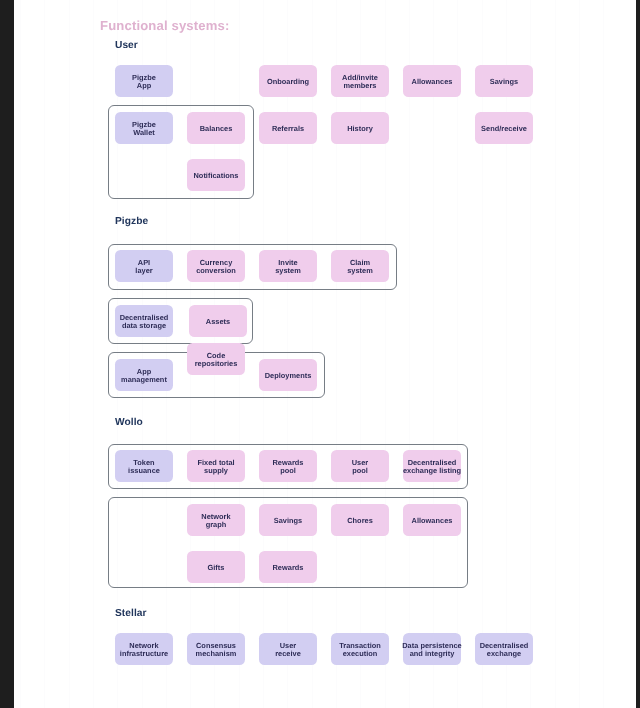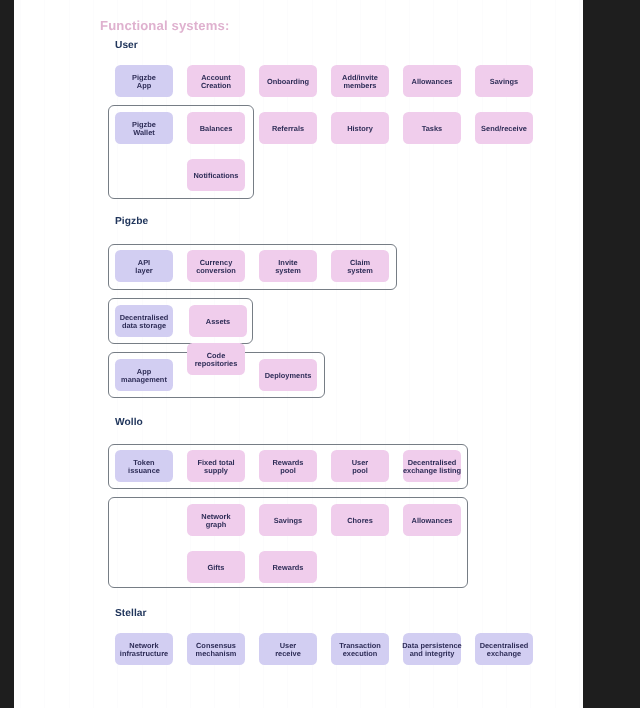--- a/index.html
+++ b/index.html
@@ -1,21 +1,21 @@
 <!DOCTYPE html>
 <html><head>
 <meta charset="utf-8">
 <title>Functional systems</title>
 <style>
   html,body{margin:0;padding:0;}
   body{width:640px;height:708px;overflow:hidden;background:#1e1e1e;
        font-family:"Liberation Sans",sans-serif;
        -webkit-font-smoothing:antialiased;text-rendering:geometricPrecision;}
   #page{position:absolute;left:0;top:0;width:640px;height:708px;background:#1e1e1e;}
-  #canvas{position:absolute;left:14px;top:0;width:569px;height:708px;background:#ffffff;overflow:hidden;}
+  #canvas{position:absolute;left:14px;top:0;width:622px;height:708px;background:#ffffff;overflow:hidden;}
   #guides{position:absolute;left:0;top:0;width:611px;height:708px;}
   .guide{position:absolute;top:0;height:708px;width:1px;background:#fcfcfd;}
   .title{position:absolute;left:86px;top:18.4px;font-size:13.1px;font-weight:bold;
          color:#dfb1cf;letter-spacing:0.15px;white-space:nowrap;}
   .sec{position:absolute;font-size:10.2px;font-weight:bold;color:#21365c;
        letter-spacing:0.05px;white-space:nowrap;}
   .group{position:absolute;border:1px solid #767d85;border-radius:6px;background:transparent;}
   .box{position:absolute;width:58px;height:32px;border-radius:5.5px;
        display:flex;flex-direction:column;align-items:center;justify-content:center;
        text-align:center;font-size:7.4px;font-weight:bold;line-height:8.4px;
@@ -58,24 +58,20 @@
         <div class="guide" style="left: 589.2px;"></div>
       </div>
    <div class="title">Functional systems:</div>
 
   <div class="sec" style="left:101px;top:40px">User</div>
   <div class="group" style="left:94px;top:105px;width:143.5px;height:91.5px"></div>
   <div class="box pu" style="left:101px;top:65px">
         <span>Pigzbe</span>
         <span>App</span>
       </div>
-  <div class="box pk" style="left:173px;top:65px">
-        <span>Account</span>
-        <span>Creation</span>
-      </div>
   <div class="box pk" style="left:245px;top:65px">
         <span>Onboarding</span>
       </div>
   <div class="box pk" style="left:317px;top:65px">
         <span>Add/invite</span>
         <span>members</span>
       </div>
   <div class="box pk" style="left:389px;top:65px">
         <span>Allowances</span>
       </div>
@@ -87,23 +83,20 @@
         <span>Wallet</span>
       </div>
   <div class="box pk" style="left:173px;top:112px">
         <span>Balances</span>
       </div>
   <div class="box pk" style="left:245px;top:112px">
         <span>Referrals</span>
       </div>
   <div class="box pk" style="left:317px;top:112px">
         <span>History</span>
-      </div>
-  <div class="box pk" style="left:389px;top:112px">
-        <span>Tasks</span>
       </div>
   <div class="box pk" style="left:461px;top:112px">
         <span>Send/receive</span>
       </div>
   <div class="box pk" style="left:173px;top:159px">
         <span>Notifications</span>
       </div>
 
   <div class="sec" style="left:101px;top:216px">Pigzbe</div>
   <div class="group" style="left:94px;top:244px;width:286.5px;height:43.5px"></div>

